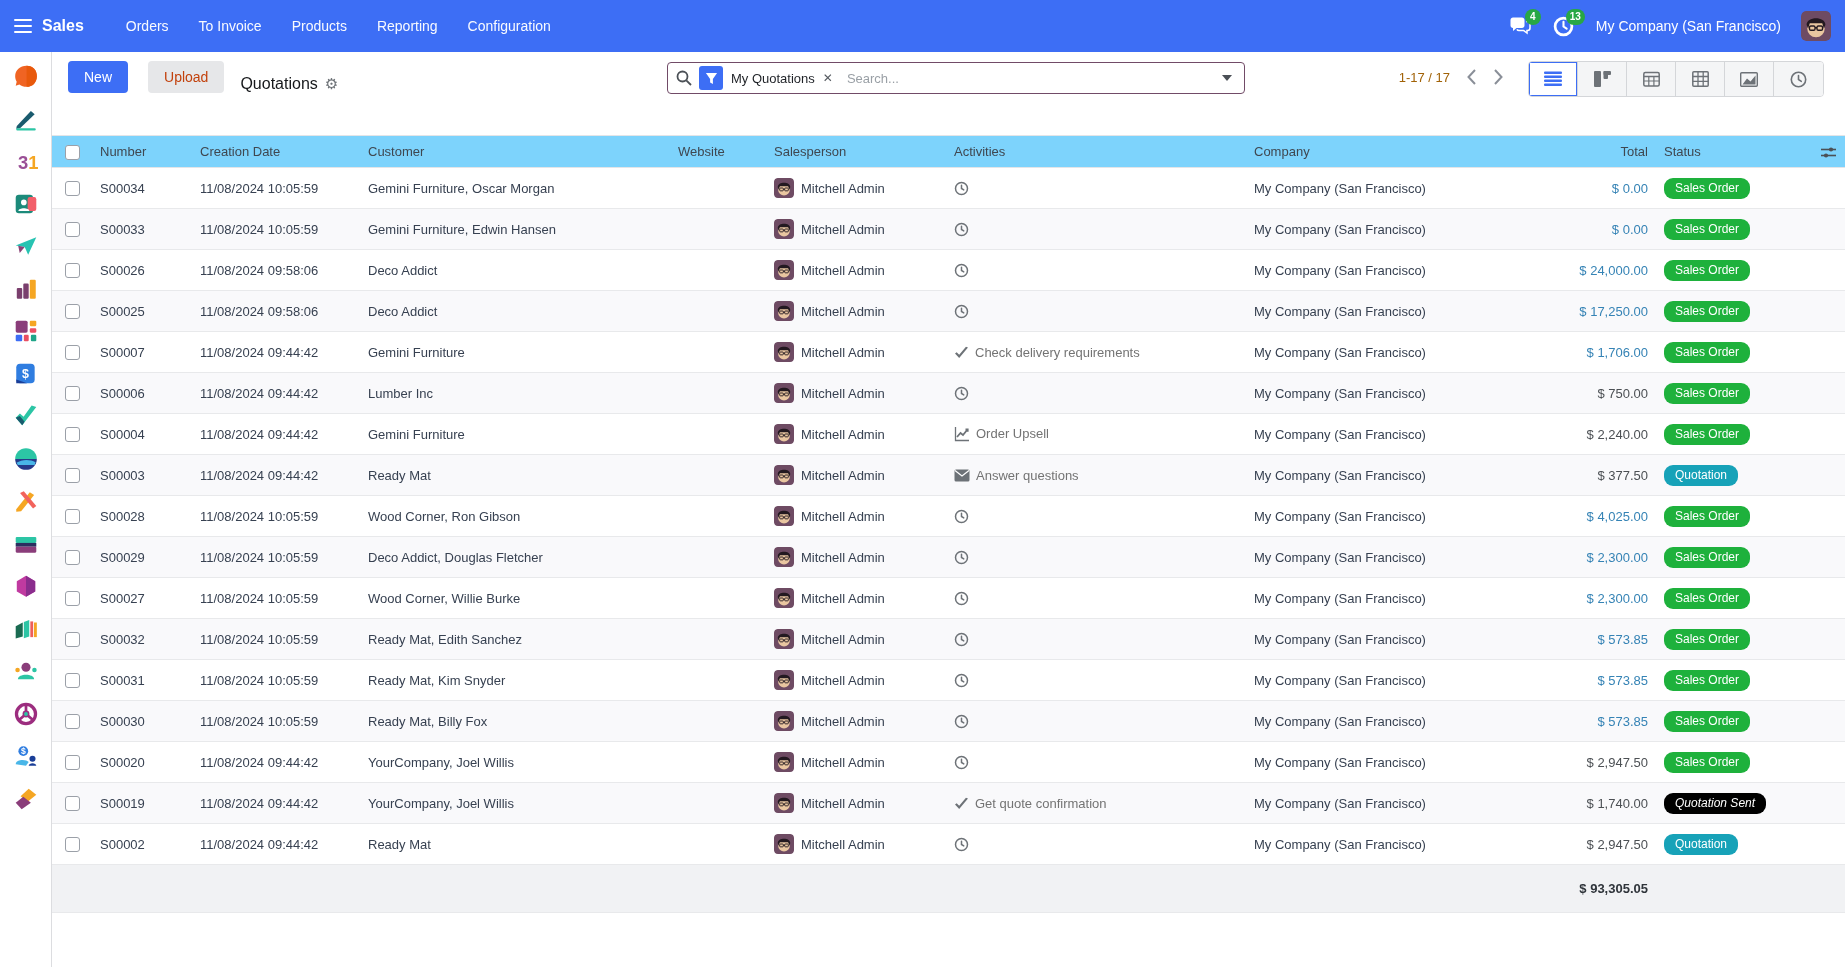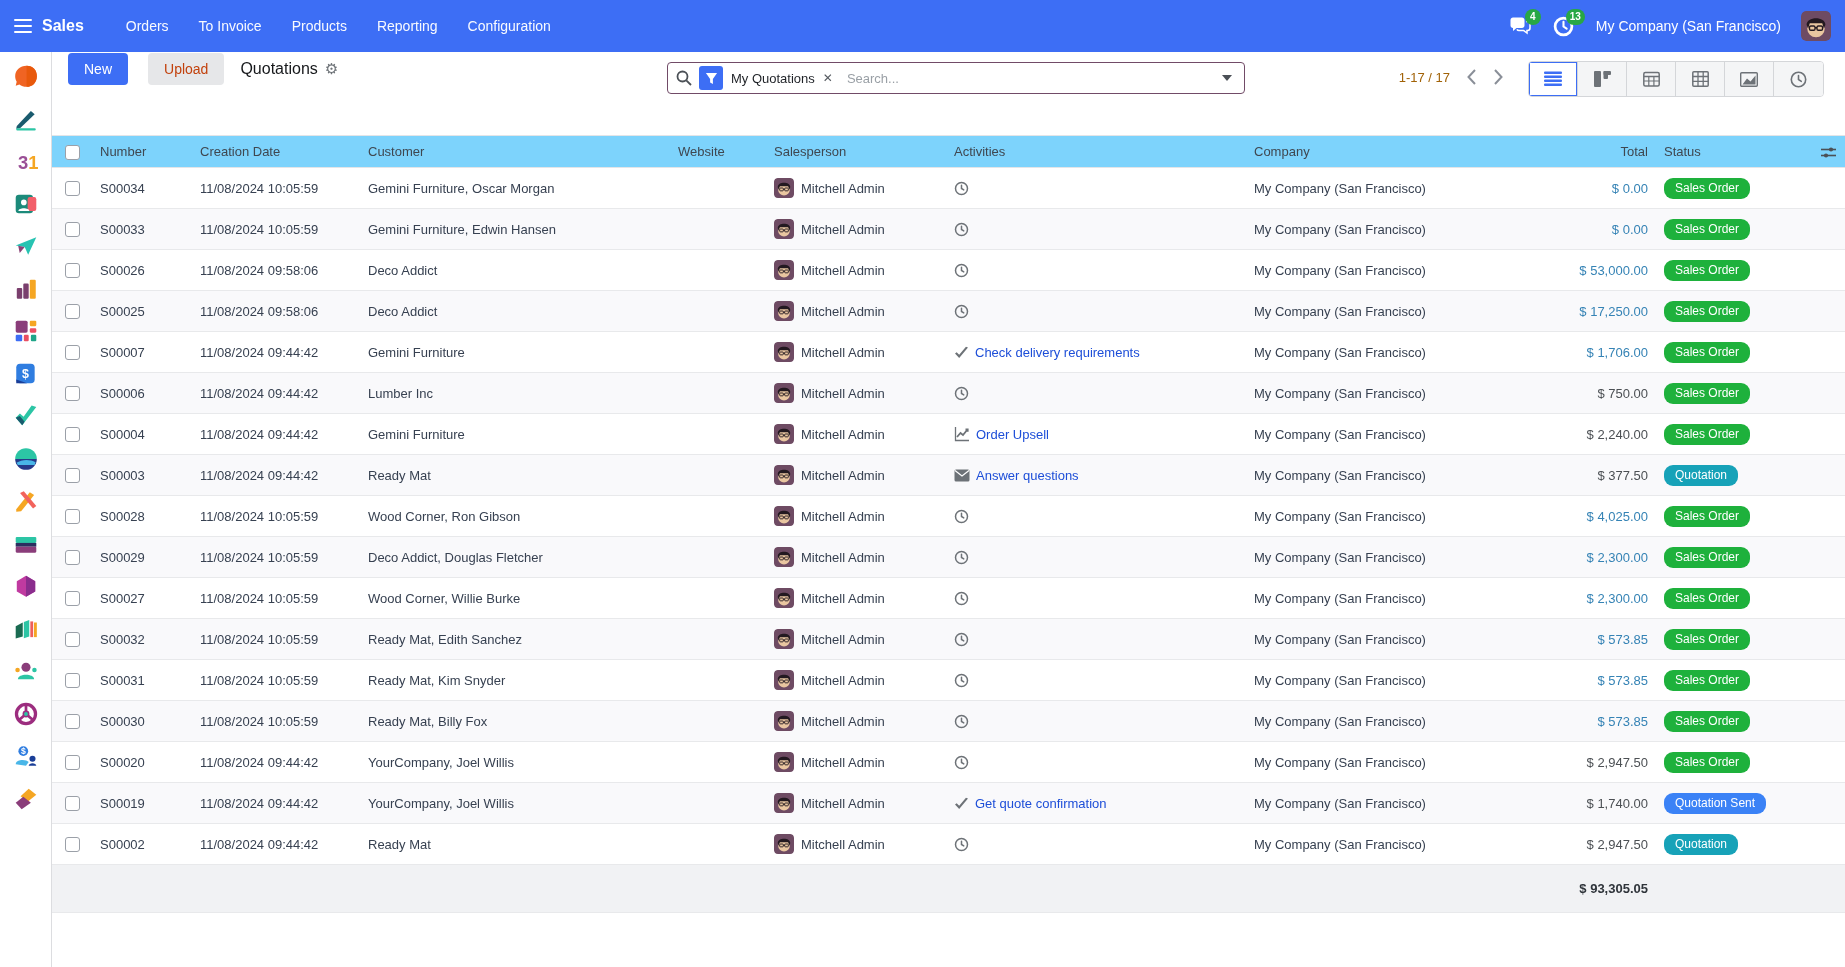--- a/index.html
+++ b/index.html
@@ -24,21 +24,21 @@
   .tb-avatar{ width:30px; height:30px; border-radius:5px; overflow:hidden; cursor:pointer; }
   
   .sidebar{ position:absolute; left:0; top:52px; width:52px; bottom:0; background:#fff;
     border-right:1px solid #dcdde0; display:flex; flex-direction:column; align-items:center;
     padding-top:11px; gap:16.5px; overflow:hidden; }
   .app-ico{ width:26px; height:26px; cursor:pointer; flex:0 0 auto; }
   .app-ico svg{ width:26px; height:26px; display:block; }
   
   .main{ position:absolute; left:52px; top:52px; right:0; bottom:0; background:#fff; }
   .control{ position:relative; height:52px; }
-  .left-cluster{ position:absolute; left:16px; top:1px; display:flex; align-items:center; }
+  .left-cluster{ position:absolute; left:16px; top:9px; display:flex; align-items:flex-end; }
   .btn{ font-size:14px; padding:7px 15px; border-radius:4px; border:1px solid transparent; cursor:pointer; }
   .btn-new{ background:var(--brand); color:#fff; }
   .btn-upload{ background:#e6e7e9; color:#c2410c; margin-left:20px; }
   .view-title{ font-size:16px; color:#16181b; margin-left:16px; }
   .gear{ font-size:15px; color:#6d7277; margin-left:7px; cursor:pointer; }
   
   .searchbox{ position:absolute; left:615px; top:10px; width:578px; height:32px;
     border:1px solid #714B67; border-radius:4px; display:flex; align-items:center; padding:0 8px; background:#fff; }
   .facet{ display:flex; align-items:center; margin-left:7px; cursor:pointer; }
   .facet-ico{ width:24px; height:24px; background:var(--brand); border-radius:3px;
@@ -65,21 +65,21 @@
     color:#3f4750; position:relative; }
   .th, .td{ padding:0 8px; white-space:nowrap; overflow:hidden; }
   .col-total{ text-align:right; }
   .tr{ height:41px; border-bottom:1px solid var(--rowline); cursor:pointer; }
   .tr:nth-child(even){ background:#f9f9fb; }
   .cb{ display:inline-block; width:15px; height:15px; border:1px solid #9ba0a8; border-radius:3px;
     background:#fff; margin-left:5px; vertical-align:middle; cursor:pointer; }
   .sales-cell{ display:flex; align-items:center; gap:7px; }
   .avatar20{ width:20px; height:20px; border-radius:4px; overflow:hidden; flex:0 0 auto; }
   .avatar20 svg, .tb-avatar svg{ width:100%; height:100%; display:block; }
-  .act-cell{ display:flex; align-items:center; gap:6px; color:#1d4ed8; }
+  .act-cell{ display:flex; gap:6px; color:#737373; }
   .act-ico{ display:flex; align-items:center; }
   .badge{ display:inline-block; padding:3.5px 11px; border-radius:9px; color:#fff; font-size:12px; }
   .total-amt.link{ color:#3583B5; }
   .total-amt.plain{ color:#4C5054; }
   .tfoot{ height:48px; background:#f1f2f4; border-bottom:1px solid var(--rowline); }
   .tfoot .col-total{ font-weight:bold; color:#2f343a; }
   .opt-cols{ position:absolute; right:9px; top:9px; cursor:pointer; }
 </style>
 </head>
 <body>
@@ -461,21 +461,21 @@
     <div class="td act-cell">
       <span class="act-ico">
               <svg width="15" height="15" viewBox="0 0 16 16">
                 <circle cx="8" cy="8" r="6.4" fill="none" stroke="#6d7277" stroke-width="1.6"></circle>
                 <path d="M8 4.6V8l2.4 1.5" fill="none" stroke="#6d7277" stroke-width="1.6" stroke-linecap="round"></path>
               </svg>
             </span>
       <span></span>
     </div>
     <div class="td">My Company (San Francisco)</div>
-    <div class="td col-total"><span class="total-amt link">$ 53,000.00</span></div>
+    <div class="td col-total"><span class="total-amt link">$ 24,000.00</span></div>
     <div class="td"><span class="badge" style="background: rgb(30, 177, 60);">Sales Order</span></div>
     <div class="td"></div>
   </div>
 
   <div class="cols tr">
     <div class="td"><span class="cb"></span></div>
     <div class="td">S00025</div>
     <div class="td">11/08/2024 09:58:06</div>
     <div class="td">Deco Addict</div>
     <div class="td"></div>
@@ -903,21 +903,21 @@
     <div class="td act-cell">
       <span class="act-ico">
               <svg width="15" height="13" viewBox="0 0 16 14">
                 <path d="M1 8l4.5 5L15 1.5 12.8.7 5.5 9.5 2.8 6.8z" fill="#6d7277"></path>
               </svg>
             </span>
       <span>Get quote confirmation</span>
     </div>
     <div class="td">My Company (San Francisco)</div>
     <div class="td col-total"><span class="total-amt plain">$ 1,740.00</span></div>
-    <div class="td"><span class="badge" style="background: #3b82f6;">Quotation Sent</span></div>
+    <div class="td"><span class="badge" style="background: #000000; font-style: italic;">Quotation Sent</span></div>
     <div class="td"></div>
   </div>
 
   <div class="cols tr">
     <div class="td"><span class="cb"></span></div>
     <div class="td">S00002</div>
     <div class="td">11/08/2024 09:44:42</div>
     <div class="td">Ready Mat</div>
     <div class="td"></div>
     <div class="td sales-cell">

